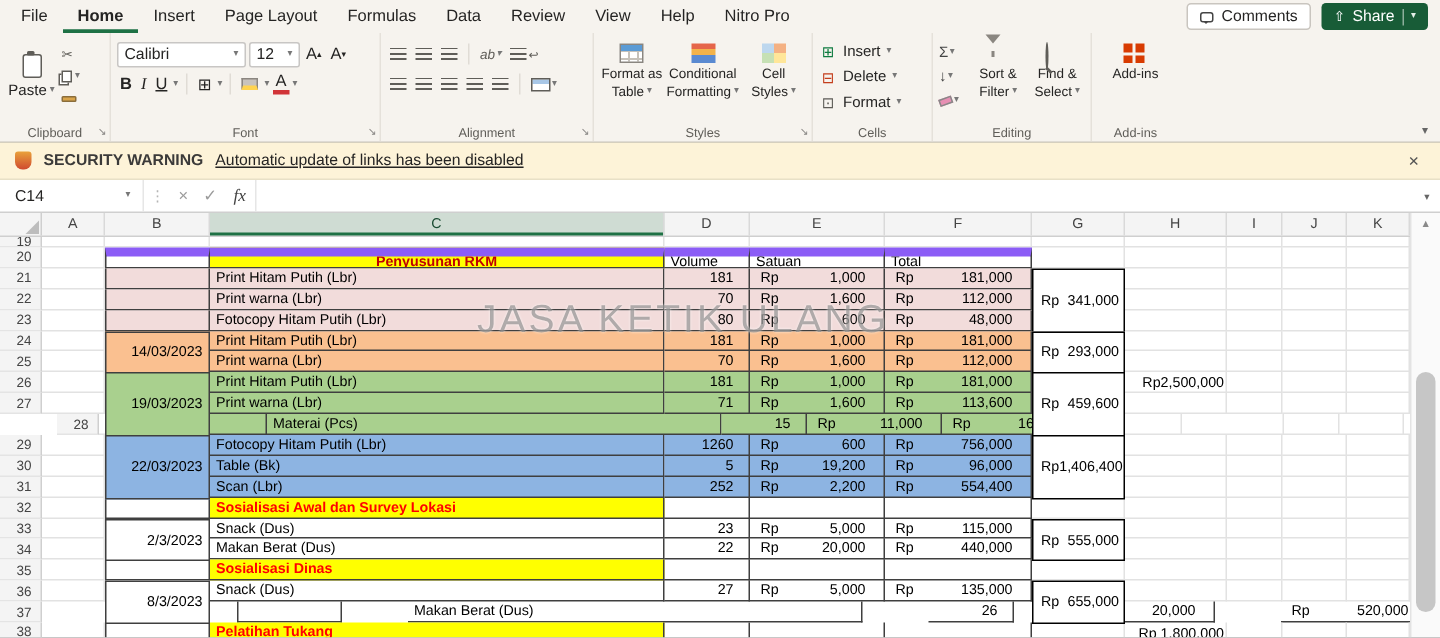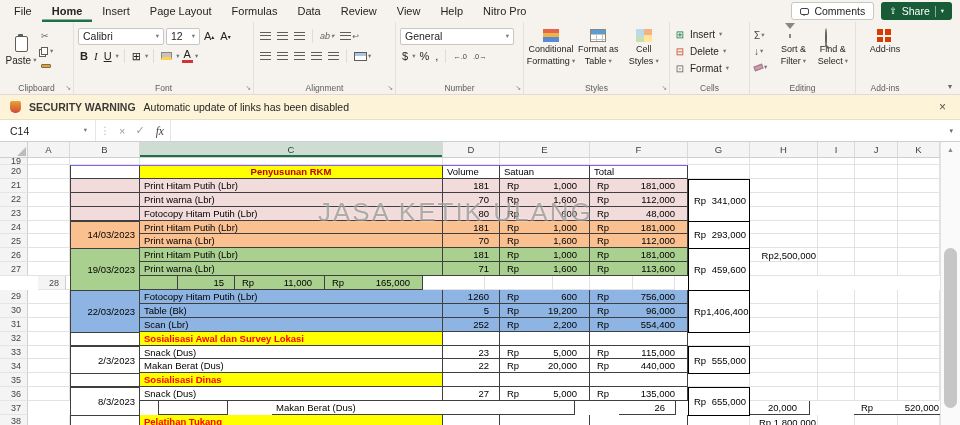--- a/index.html
+++ b/index.html
@@ -73,21 +73,21 @@
   .eraser{width:9px;height:5px;background:#e78fb3;border:1px solid #888;transform:rotate(-20deg)}
   .mag{width:8px;height:8px;border:1.5px solid #5f5d58;border-radius:50%;position:relative;margin-top:2px}
   .mag:after{content:"";position:absolute;width:5px;height:1.5px;background:#5f5d58;transform:rotate(45deg);right:-4px;bottom:-1px}
   .addins-ic{width:14px;height:14px;background:linear-gradient(#d83b01,#d83b01) 0 0/6px 6px no-repeat,linear-gradient(#d83b01,#d83b01) 8px 0/6px 6px no-repeat,linear-gradient(#d83b01,#d83b01) 0 8px/6px 6px no-repeat,linear-gradient(#d83b01,#d83b01) 8px 8px/6px 6px no-repeat}
   .ribbon-collapse{position:absolute;right:8px;bottom:3px;font-size:8px;color:#666}
 
   
   .secbar{position:absolute;top:95px;left:0;width:960px;height:25px;background:var(--warn-bg,#fdf3d8);border-bottom:1px solid #e8e0c6;display:flex;align-items:center;padding-left:10px;gap:8px}
   .shield{width:11px;height:12px;background:linear-gradient(#e9a13b,#cf4a2f);border-radius:2px 2px 5px 5px;flex:none}
   .sec-title{font-size:10.5px;font-weight:bold;color:#3b3a39;white-space:nowrap}
-  .sec-msg{font-size:10.5px;color:#252423;white-space:nowrap}
+  .sec-msg{font-size:10.5px;color:#252423;text-decoration:underline;white-space:nowrap}
   .enable-btn{margin-left:12px;height:19px;background:#fff;border:1px solid #8a8886;font-size:10.5px;padding:0 12px;font-family:"Liberation Sans",sans-serif;color:#252423}
   .sec-close{margin-left:auto;padding-right:14px;font-size:12px;color:#555}
 
   
   .fbar{position:absolute;top:120px;left:0;width:960px;height:22px;background:#fff;border-bottom:1px solid #cfcfcf;display:flex;align-items:center}
   .namebox{width:96px;height:100%;display:flex;align-items:center;padding-left:10px;font-size:10.5px;color:#252423;position:relative;border-right:1px solid #e6e6e6}
   .nb-dd{position:absolute;right:8px}
   .vdots{margin:0 4px;color:#b5b5b5;font-size:10px}
   .fx-x,.fx-check{color:#9b9b9b;font-size:11px;margin:0 5px}
   .fx{font-family:"Liberation Serif",serif;font-style:italic;font-size:11.5px;color:#444;margin:0 6px}
@@ -100,21 +100,21 @@
   .corner:after{content:"";position:absolute;right:1px;bottom:1px;border-left:9px solid transparent;border-bottom:9px solid #bdbdbd}
   .col-h{flex:none;display:flex;align-items:center;justify-content:center;font-size:9.5px;color:#444;border-right:1px solid #d9d9d9;height:100%}
   .col-h.active{background:#cfdcd3;box-shadow:inset 0 -2px 0 var(--accent,#1e7145);color:#1b4d33}
 
   .grid{position:absolute;top:158px;left:0;width:940px;height:267px;overflow:hidden;background:#fff}
   .grow{display:flex}
   .rhdr{width:28px;flex:none;background:#f4f4f4;border-right:1px solid #cfcfcf;border-bottom:1px solid #e4e4e4;font-size:9px;color:#444;display:flex;align-items:center;justify-content:flex-end;padding-right:6px;overflow:hidden}
   .cell{flex:none;display:flex;align-items:center;font-size:9.5px;color:#000;border-right:1px solid #e2e2e2;border-bottom:1px solid #e2e2e2;overflow:hidden;white-space:nowrap;height:100%}
   .cell.tb{border-right:1px solid #3f3f3f;border-bottom:1px solid #3f3f3f}
   .cell.tb.bl{border-left:1px solid #3f3f3f}
-  .cell.tb.bt{border-top:1px solid #8b5cf6}
+  .cell.tb.bt{border-top:6px solid #8b5cf6}
   .cell.ttl{justify-content:center;font-weight:bold}
   .cell.sec{font-weight:bold;padding-left:4px}
   .cell.lbl{padding-left:4px}
   .cell.num{justify-content:flex-end;padding-right:10px}
   .cell.rp{justify-content:space-between;padding:0 12px 0 7px}
   .dmerge{position:absolute;display:flex;align-items:center;justify-content:flex-end;padding-right:4px;border:1px solid #3f3f3f;font-size:9.5px;color:#000;z-index:2;overflow:hidden}
   .tmerge{position:absolute;display:flex;align-items:center;justify-content:space-between;padding:0 3px 0 5px;border:1.5px solid #000;background:#fff;font-size:9.5px;color:#000;z-index:3;overflow:hidden}
   .note{position:absolute;display:flex;align-items:center;justify-content:flex-end;padding-right:2px;font-size:9.5px;color:#000;z-index:1;overflow:hidden}
   .watermark{position:absolute;left:318px;top:197px;font-size:26px;letter-spacing:2px;color:rgba(115,115,115,.55);white-space:nowrap;z-index:10;pointer-events:none;text-shadow:0 0 2px rgba(255,255,255,.7)}
 
@@ -248,55 +248,36 @@
         <span class="sep"></span>
         <span class="aic">
             <span class="merge-ic"></span>
             <span class="dd">▾</span>
           </span>
       </div>
       <span class="launcher">↘</span>
       <div class="glabel">Alignment</div>
     </div>
 
-    <div class="group" style="width:128px">
-      <div class="frow">
-        <div class="combo" style="width:114px">
-            <span>General</span>
-            <span class="dd">▾</span>
-          </div>
-      </div>
-      <div class="frow">
-        <span class="fbtn">$</span>
-          <span class="dd">▾</span>
-        <span class="fbtn">%</span>
-        <span class="fbtn">,</span>
-        <span class="sep"></span>
-        <span class="fbtn dec">←.0</span>
-        <span class="fbtn dec">.0→</span>
-      </div>
-      <span class="launcher">↘</span>
-      <div class="glabel">Number</div>
-    </div>
 
     <div class="group" style="width:146px">
       <div class="gc">
+        <div class="bigbtn">
+          <span class="ic fat-ic"></span>
+          <span class="l1">Format as</span>
+          <span class="l2">
+              <span>Table</span>
+              <span class="dd">▾</span>
+            </span>
+        </div>
         <div class="bigbtn">
           <span class="ic cf-ic"></span>
           <span class="l1">Conditional</span>
           <span class="l2">
               <span>Formatting</span>
-              <span class="dd">▾</span>
-            </span>
-        </div>
-        <div class="bigbtn">
-          <span class="ic fat-ic"></span>
-          <span class="l1">Format as</span>
-          <span class="l2">
-              <span>Table</span>
               <span class="dd">▾</span>
             </span>
         </div>
         <div class="bigbtn">
           <span class="ic cs-ic"></span>
           <span class="l1">Cell</span>
           <span class="l2">
               <span>Styles</span>
               <span class="dd">▾</span>
             </span>
@@ -569,20 +550,21 @@
         <div class="cell" style="width: 62px;"></div>
         <div class="cell" style="width: 68px;"></div>
         <div class="cell" style="width: 37px;"></div>
         <div class="cell" style="width: 43px;"></div>
         <div class="cell" style="width: 42px;"></div>
       </div>
       <div class="grow" style="height: 13.9px; margin-left: 38px;">
         <div class="rhdr">28</div>
         <div class="cell" style="width: 42px;"></div>
         <div class="cell tb bl" style="width: 70px; background: rgb(169, 208, 142);"></div>
+        <div class="cell tb lbl" style="width: 303px; background: rgb(169, 208, 142);">Materai (Pcs)</div>
         <div class="cell tb num" style="width: 57px; background: rgb(169, 208, 142);">15</div>
         <div class="cell tb rp" style="width: 90px; background: rgb(169, 208, 142);">
           <span>Rp</span>
           <span>11,000</span>
         </div>
         <div class="cell tb rp" style="width: 98px; background: rgb(169, 208, 142);">
           <span>Rp</span>
           <span>165,000</span>
         </div>
         <div class="cell" style="width: 62px;"></div>

